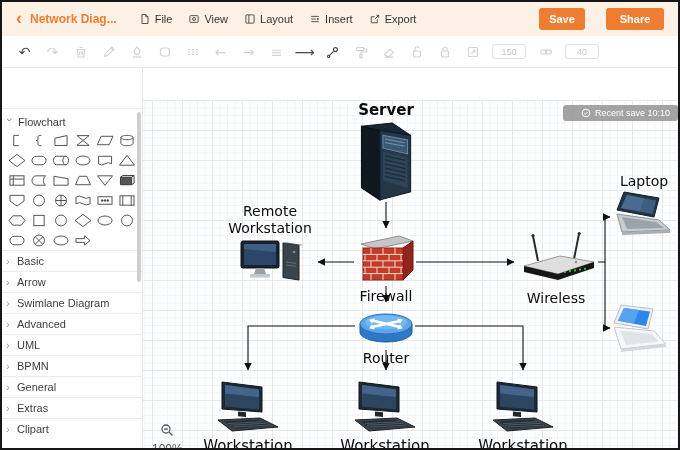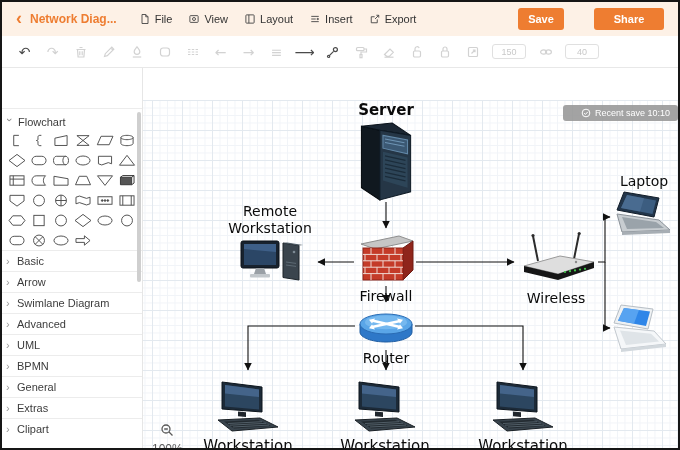--- a/index.html
+++ b/index.html
@@ -11,22 +11,22 @@
   .header{position:absolute;left:0;top:0;width:676px;height:34px;background:#fdf1e6;
           display:flex;align-items:center;padding:0 10px;}
   .back{color:#ee7d31;font-size:18px;font-weight:bold;margin:0 8px 2px 4px;cursor:pointer;}
   .doc-title{color:#ee7d31;font-weight:bold;font-size:12px;margin-right:22px;white-space:nowrap;}
   .menu{display:flex;align-items:center;gap:16px;}
   .menu-item{display:flex;align-items:center;gap:4px;font-size:11px;color:#333;cursor:pointer;}
   .menu-item svg{width:12px;height:12px;stroke:#444;fill:none;stroke-width:1.2;}
   .header-spacer{flex:1;}
   .btn{background:#ee7d31;color:#fff;font-size:11px;font-weight:bold;border:none;border-radius:3px;
        padding:5px 0;text-align:center;cursor:pointer;}
-  .btn.save{width:46px;margin-right:30px;}
-  .btn.share{width:70px;margin-right:4px;}
+  .btn.save{width:46px;margin-right:21px;}
+  .btn.share{width:58px;margin-right:4px;}
 
   
   .toolbar{position:absolute;left:0;top:34px;width:676px;height:32px;background:#fff;
            border-bottom:1px solid #e8e8e8;display:flex;align-items:center;gap:11px;padding:0 0 0 14px;}
   .tb-btn{width:17px;height:17px;display:flex;align-items:center;justify-content:center;
           color:#d2d2d2;cursor:pointer;flex:0 0 auto;}
   .tb-btn.on{color:#4a4a4a;}
   .tb-btn.glyph{font-size:14px;line-height:1;font-family:"DejaVu Sans",sans-serif;}
   .tb-btn svg{width:16px;height:16px;stroke:currentColor;fill:none;stroke-width:1.2;}
   .tb-input{min-width:34px;height:15px;border:1px solid #e0e0e0;border-radius:3px;color:#c8c8c8;

